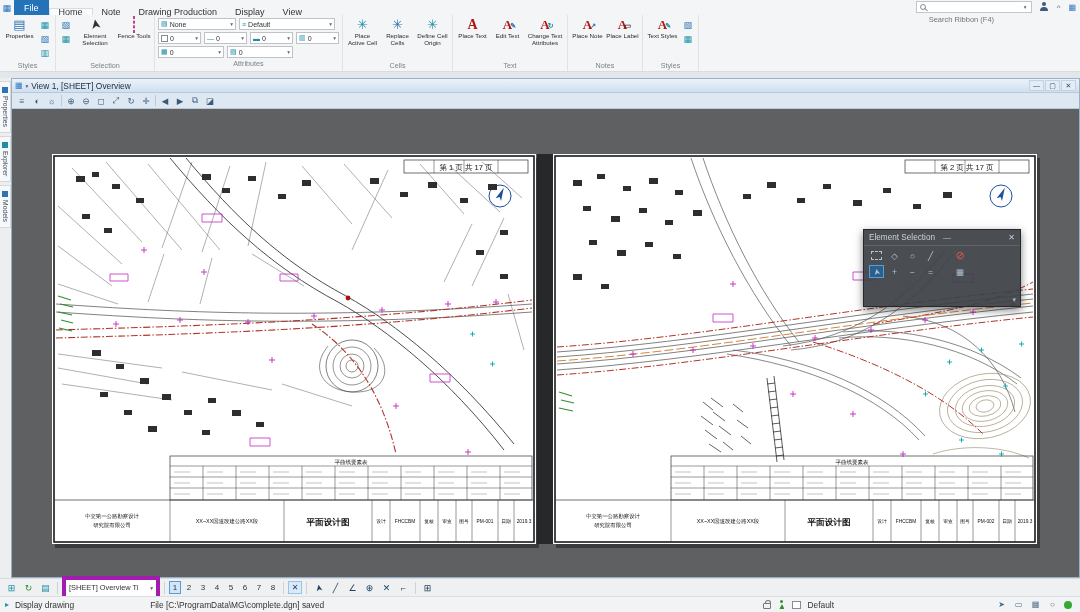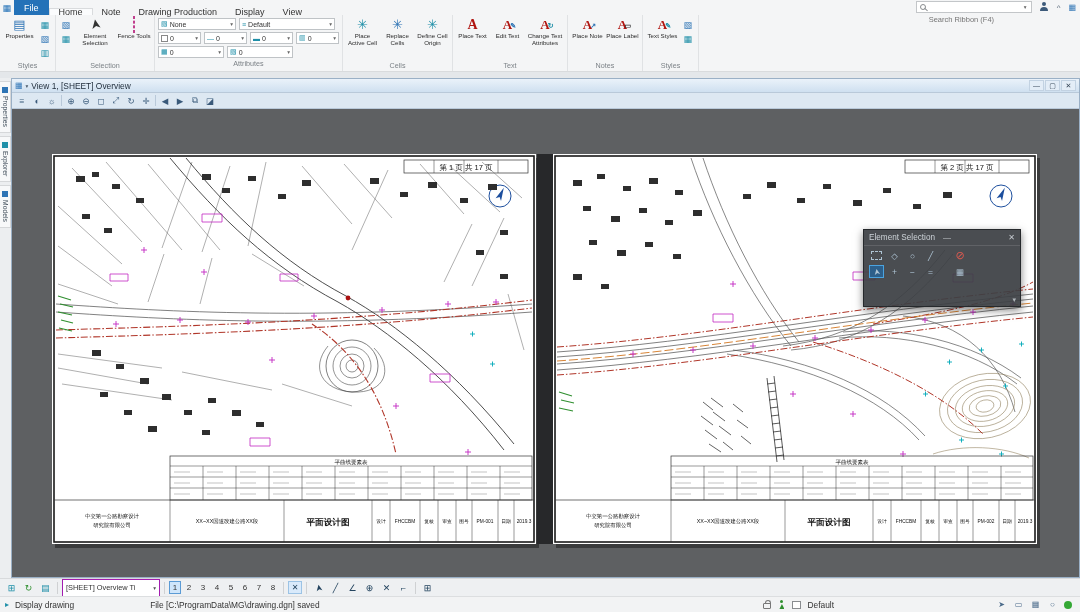--- a/index.html
+++ b/index.html
@@ -77,21 +77,21 @@
   .fd-ic.dashed { width:11px; height:9px; border:1px dashed #aec4d4; margin:0 2px; }
   .fd-ic.active { background:#2d5f8a; border:1px solid #4aa3e0; }
   .fd-ic.wide { width:22px; margin-left:8px; }
   .fd-red { color:#e05a50; font-size:11px; }
   .fd-chevron { position:absolute; right:4px; bottom:2px; font-size:7px; color:#aeb4b9; }
 
   
   .bottom-toolbar { position:absolute; left:0; top:578px; width:1080px; height:18px; background:#eef0f2; border-top:1px solid #d8dadc; display:flex; align-items:center; gap:2px; padding:0 4px; }
   .bt-ic { width:15px; height:14px; display:flex; align-items:center; justify-content:center; font-size:9px; }
   .sep { width:1px; height:12px; background:#cfd1d3; margin:0 2px; }
-  .view-combo { width:98px; height:13px; background:#fff; border:1px solid #a21caf; display:flex; align-items:center; font-size:7.4px; color:#333; padding:8px 3px; gap:2px; }
+  .view-combo { width:98px; height:13px; background:#fff; border:4px solid #a21caf; display:flex; align-items:center; font-size:7.4px; color:#333; padding:8px 3px; gap:2px; }
   .view-combo .caret { margin-left:auto; font-size:5.5px; color:#555; }
   .numbtn { width:12px; height:13px; display:flex; align-items:center; justify-content:center; font-size:8px; color:#333; border:1px solid transparent; }
   .numbtn.active { background:#cfe6fb; border-color:#5b9bd5; }
   .xbtn { width:14px; height:13px; display:flex; align-items:center; justify-content:center; font-size:8px; color:#24445f; background:#d9eafb; border:1px solid #9cc3e5; }
 
   .status-bar { position:absolute; left:0; top:596px; width:1080px; height:16px; background:#f2f3f4; border-top:1px solid #dcdee0; display:flex; align-items:center; font-size:8.4px; color:#333; padding:0 5px; gap:6px; }
   .status-msg { margin-left:70px; color:#333; }
   .status-spacer { flex:1; }
   .lock-icon { width:8px; height:6px; border:1px solid #777; border-radius:1px; position:relative; margin-top:3px; }
   .lock-icon::before { content:""; position:absolute; left:1px; top:-4px; width:4px; height:3px; border:1px solid #777; border-bottom:none; border-radius:3px 3px 0 0; }
@@ -516,21 +516,21 @@
     <span class="bt-ic" style="color:#24445f">⊕</span>
     <span class="bt-ic" style="color:#24445f">✕</span>
     <span class="bt-ic" style="color:#24445f">⌐</span>
     <span class="sep"></span>
     <span class="bt-ic" style="color:#24445f">⊞</span>
   </div>
 
   <div class="status-bar">
     <span style="color:#1f8fa8;font-size:8px">▸</span>
     <span>Display drawing</span>
-    <span class="status-msg">File [C:\ProgramData\MG\drawing.dgn] saved</span>
+    <span class="status-msg">File [C:\ProgramData\MG\complete.dgn] saved</span>
     <span class="status-spacer"></span>
     <span class="lock-icon"></span>
     <span class="man-icon"></span>
     <span class="level-ic"></span>
     <span>Default</span>
     <span style="width:150px"></span>
     <span class="stat-ic">➤</span>
     <span class="stat-ic">▭</span>
     <span class="stat-ic">▦</span>
     <span class="stat-ic">○</span>

